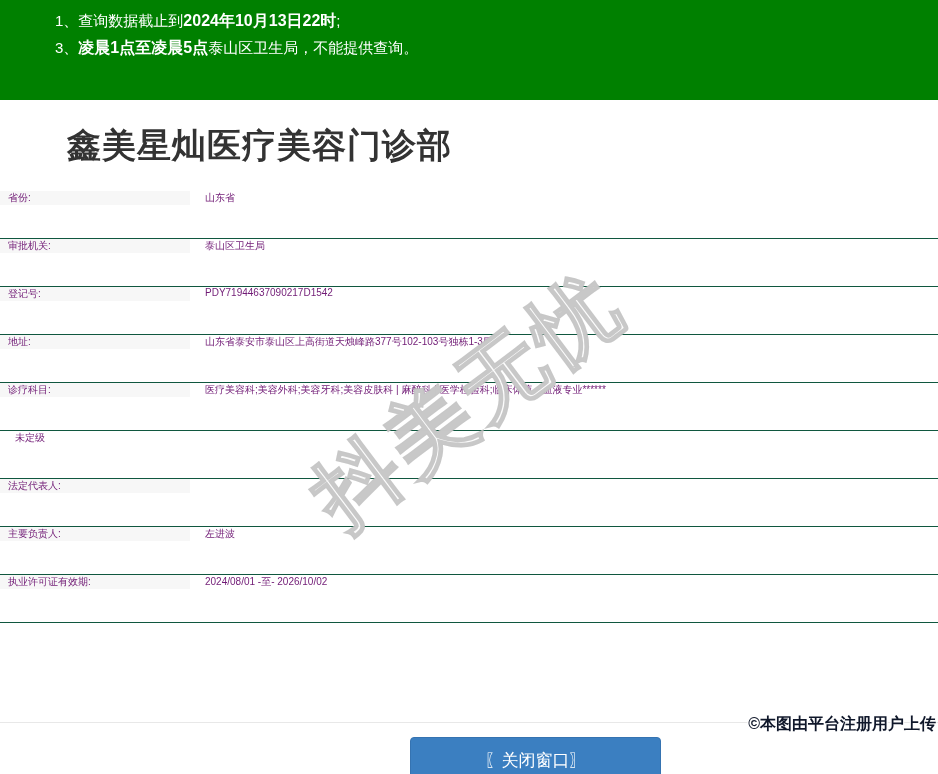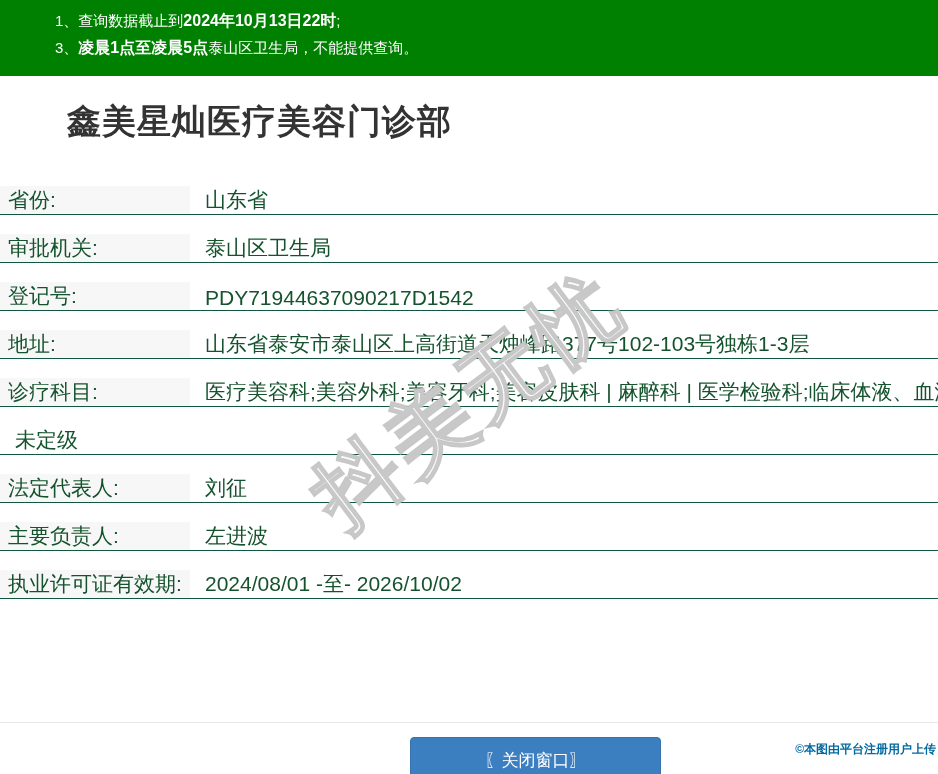--- a/index.html
+++ b/index.html
@@ -8,21 +8,21 @@
   .page {
     position: relative;
     width: 938px;
     height: 774px;
     overflow: hidden;
     background: #ffffff;
   }
   
   .notice {
     width: 100%;
-    height: 76px;
+    height: 100px;
     background: #008000;
     color: #ffffff;
     font-size: 15px;
     padding: 7px 0 0 55px;
   }
   .notice-line { line-height: 27px; white-space: nowrap; }
   .notice-line b { font-weight: bold; font-size: 16px; }
   
   .title-wrap {
     height: 91px;
@@ -35,23 +35,23 @@
     letter-spacing: 1px;
     transform: translateX(67px);
     white-space: nowrap;
   }
   
   .info-table { width: 100%; }
   .info-row {
     display: flex;
     height: 48px;
     border-bottom: 1px solid #10573F;
-    align-items: flex-end;
-    font-size: 21px;
-    color: #14532d;
+    align-items: flex-start;
+    font-size: 10px;
+    color: #701a75;
   }
   .info-label {
     width: 190px;
     flex: 0 0 190px;
     background: #F7F7F7;
     display: flex;
     align-items: center;
     padding-left: 8px;
   }
   .info-value {
@@ -98,24 +98,24 @@
     border-radius: 4px;
     color: #ffffff;
     font-size: 17px;
     font-family: inherit;
     cursor: pointer;
     z-index: 6;
   }
   .attribution {
     position: absolute;
     right: 2px;
-    top: 741px;
-    font-size: 12px;
+    top: 714px;
+    font-size: 16px;
     font-weight: bold;
-    color: #0369a1;
+    color: #0f172a;
     text-shadow: -1px -1px 0 #fff, 1px -1px 0 #fff, -1px 1px 0 #fff, 1px 1px 0 #fff;
     z-index: 7;
     white-space: nowrap;
   }
 </style>
 </head>
 <body>
 
 <div class="page">
 
@@ -147,21 +147,20 @@
     </div>
     <div class="info-row">
       <div class="info-label">诊疗科目:</div>
       <div class="info-value">医疗美容科;美容外科;美容牙科;美容皮肤科 | 麻醉科 | 医学检验科;临床体液、血液专业******</div>
     </div>
     <div class="info-row">
       <div class="info-value">未定级</div>
     </div>
     <div class="info-row">
       <div class="info-label">法定代表人:</div>
-      <div class="info-value">刘征</div>
     </div>
     <div class="info-row">
       <div class="info-label">主要负责人:</div>
       <div class="info-value">左进波</div>
     </div>
     <div class="info-row">
       <div class="info-label">执业许可证有效期:</div>
       <div class="info-value">2024/08/01 -至- 2026/10/02</div>
     </div>
   </div>

